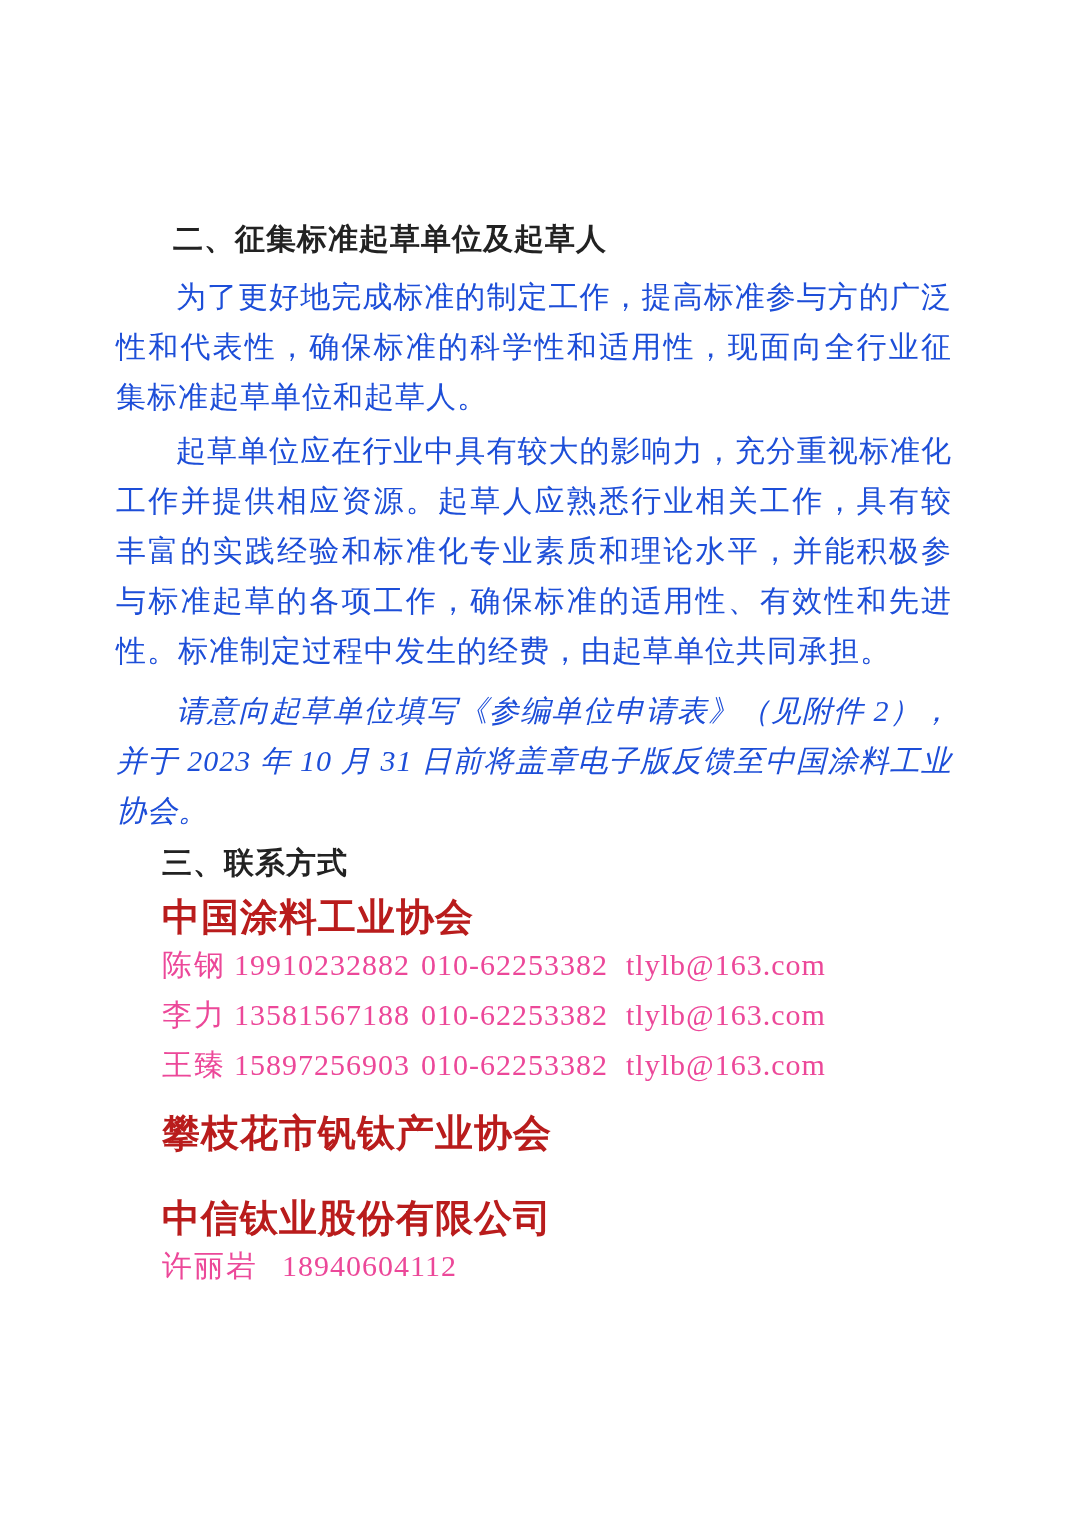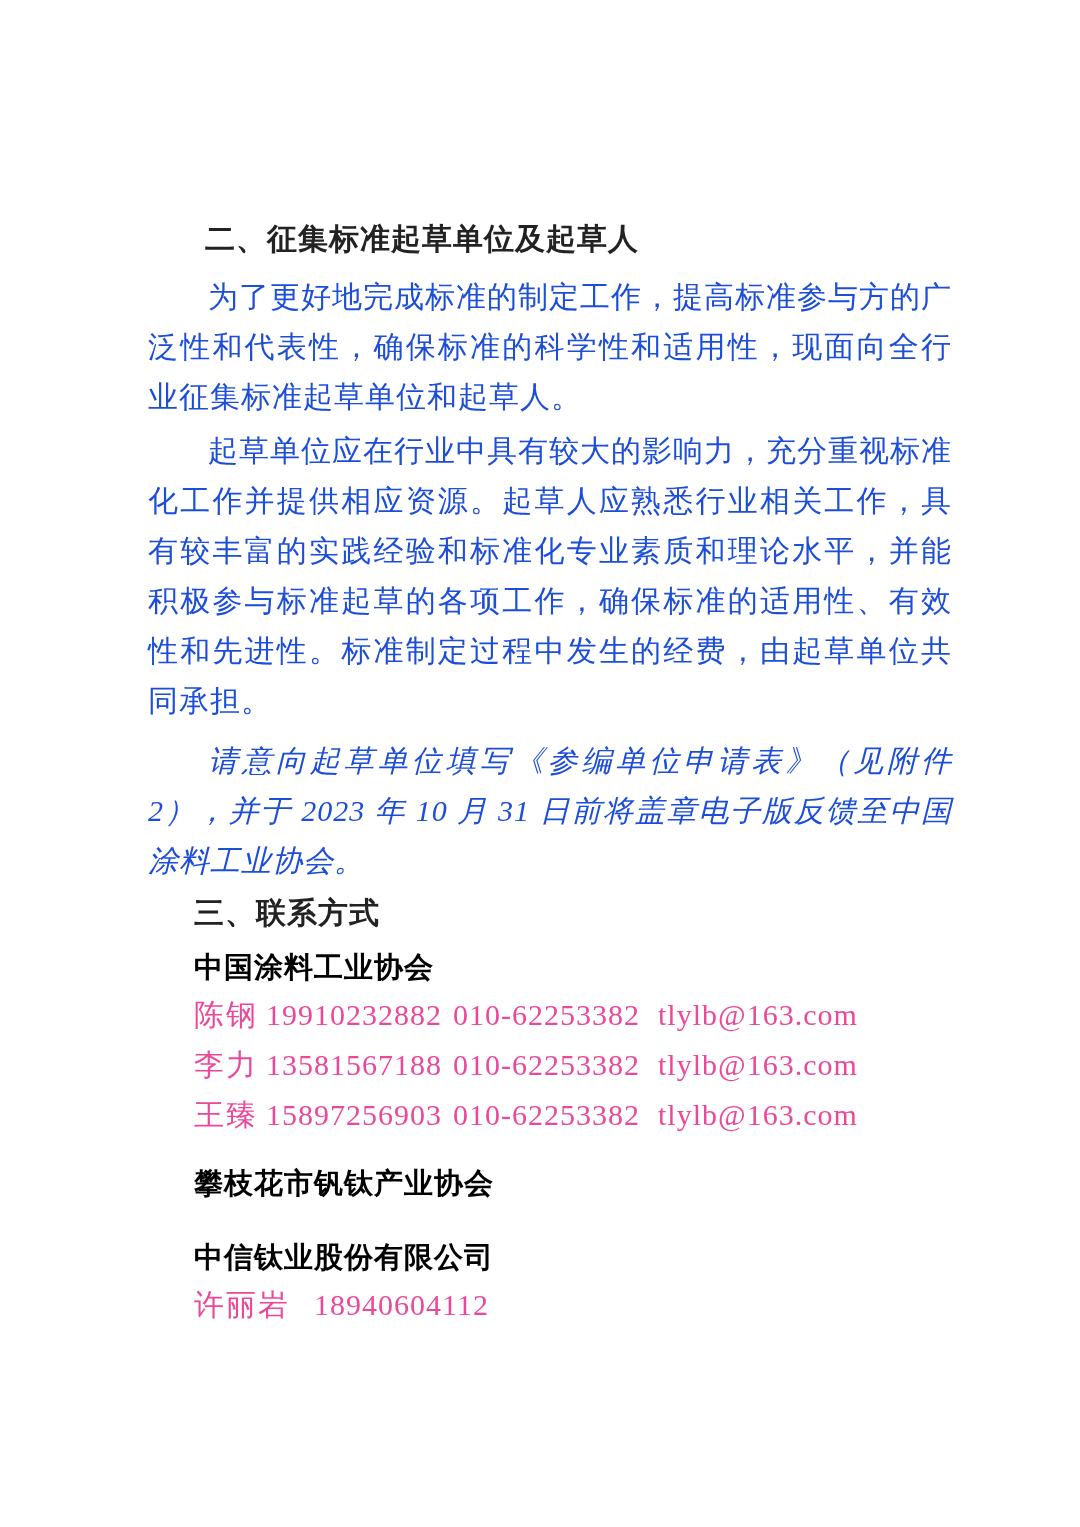--- a/index.html
+++ b/index.html
@@ -13,21 +13,21 @@
     height: 1527px;
     margin: 0 auto;
     background: #ffffff;
     overflow: hidden;
     font-family: "Liberation Serif", serif;
     color: #2e2e2e;
   }
   .content {
     position: absolute;
     top: 222px;
-    left: 148px;
+    left: 116px;
     right: 128px;
   }
   
   .h-sec2 {
     margin: 0 0 16px 57px;
     font-family: "Liberation Sans", sans-serif;
     font-weight: 700;
     font-size: 30px;
     line-height: 34px;
     color: #222222;
@@ -51,29 +51,29 @@
     text-align: justify;
     letter-spacing: 1px;
     color: #1d4ed8;
   }
   .para.p2 { margin-top: 4px; }
   .para.p3 { margin-top: 10px; font-style: italic; }
   
   .org-name {
     font-family: "Liberation Sans", sans-serif;
     font-weight: 700;
-    font-size: 29px;
+    font-size: 38px;
     line-height: 34px;
-    color: #000000;
+    color: #b91c1c;
     letter-spacing: 1px;
     margin: 0 0 0 46px;
   }
   .org1 .org-name { margin-top: 20px; }
   .org2 .org-name { margin-top: 26px; }
-  .org3 .org-name { margin-top: 40px; }
+  .org3 .org-name { margin-top: 51px; }
   .contact-rows { margin-top: 6px; }
   .contact-row {
     display: flex;
     align-items: baseline;
     margin-left: 46px;
     font-size: 30px;
     line-height: 50px;
     color: #ec4899;
     white-space: nowrap;
   }

